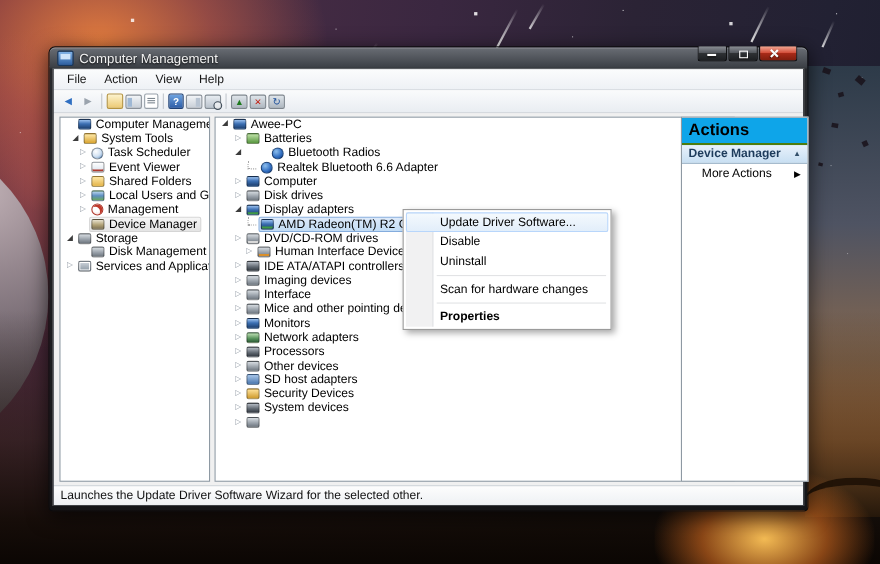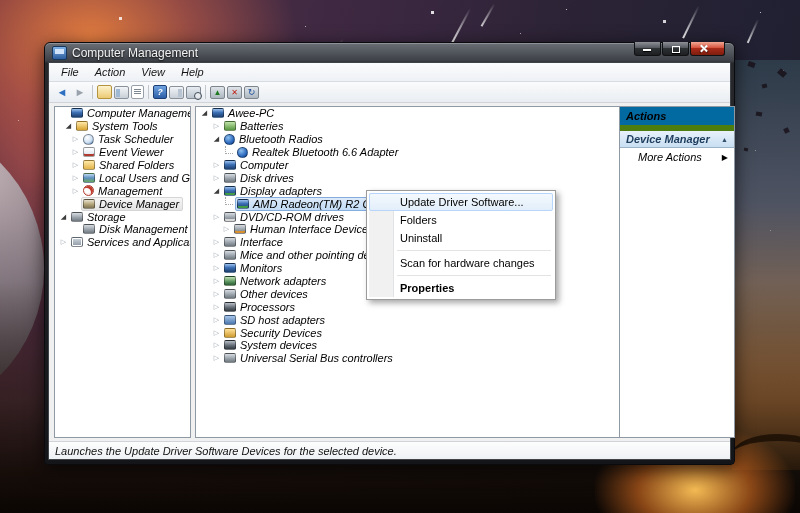--- a/index.html
+++ b/index.html
@@ -60,21 +60,21 @@
   .winbtns{position:absolute;right:6px;top:-1px;display:flex;}
   .wbtn{height:13px;width:25px;border:1px solid #101113;border-top:none;
     border-radius:0 0 3px 3px;margin-left:1px;position:relative;
     background:linear-gradient(#8d9197,#54585e 45%,#2e3134 50%,#1d1f22);}
   .wbtn.close{width:33px;background:linear-gradient(#f2a995,#d4513d 45%,#a82a18 50%,#7e1d0e);}
   .glyph-min{position:absolute;left:8px;bottom:4px;width:8px;height:2px;background:#fff;box-shadow:0 1px 1px #000;}
   .glyph-max{position:absolute;left:9px;top:4px;width:6px;height:5px;border:1px solid #fff;box-shadow:0 1px 1px #000;}
   .glyph-x1,.glyph-x2{position:absolute;left:12px;top:2px;width:1.6px;height:9px;background:#fff;box-shadow:0 1px 1px rgba(0,0,0,.6);}
   .glyph-x1{transform:rotate(45deg);} .glyph-x2{transform:rotate(-45deg);}
   .win-inner{background:#f0f0f0;border:1px solid #3f4247;height:398px;box-sizing:border-box;
-    display:flex;flex-direction:column;font-style:italic;}
+    display:flex;flex-direction:column;}
   .menubar{height:18px;background:linear-gradient(#fbfcfd,#eef1f5);border-bottom:1px solid #d8dce1;
     display:flex;align-items:center;padding-left:4px;}
   .menu-item{font-size:11px;color:#161616;padding:2px 8px;}
   .toolbar{height:20px;background:linear-gradient(#fafbfc,#e9edf2);border-bottom:1px solid #cfd4da;
     display:flex;align-items:center;padding-left:4px;}
   .tsep{width:1px;height:14px;background:#c2c7cd;margin:0 3px;}
   .tbico{width:16px;height:15px;margin:0 1px;border-radius:2px;position:relative;
     display:inline-flex;align-items:center;justify-content:center;font-size:10px;}
   .tb-back{color:#2f6fc1;font-size:11px;} .tb-forward{color:#9aa3ad;font-size:11px;}
   .tb-export{background:linear-gradient(#fdf3cd,#ecca74);border:1px solid #b59440;width:13px;height:12px;}
@@ -124,21 +124,21 @@
   .i-bluetooth,.i-bt-adapter{border-radius:50%;width:11px;height:11px;background:radial-gradient(circle at 35% 30%,#8fc0ee,#2f6cc0 60%,#123c7e);}
   .i-dvd{box-shadow:inset 0 -2px 0 #d9d9d9;}
   .i-hid{box-shadow:inset 0 -2px 0 #d98f2b;}
   .i-ide,.i-processor,.i-system{background:linear-gradient(#b7bec6,#5d656e 60%,#343a41);}
   .i-network{background:linear-gradient(#bfe0b4,#57925b 60%,#2e5d38);}
   .i-sd{background:linear-gradient(#a9c7ea,#4a76ad);}
   .i-security{background:linear-gradient(#ffe29a,#cf9b2e);}
   .i-sound{background:linear-gradient(#d7dce1,#969ea7);box-shadow:inset -2px 0 0 #3f474f;}
 
   
-  .act-header{font-size:11px;font-weight:bold;color:#000;padding:3px 6px;background:#0369a1;border-bottom:6px solid #4d7c0f;}
+  .act-header{font-size:15px;font-weight:bold;color:#000;padding:3px 6px;background:#0ea5e9;border-bottom:2px solid #4d7c0f;}
   .act-section{height:16px;display:flex;align-items:center;justify-content:space-between;
     padding:0 6px;background:linear-gradient(#e8f1fb,#c8dff2);border-bottom:1px solid #9db4c8;
     font-size:11px;font-weight:bold;color:#1e3c5c;}
   .act-chev{font-size:7px;color:#33506b;}
   .act-more{height:18px;display:flex;align-items:center;justify-content:space-between;
     padding:0 6px 0 18px;font-size:11px;color:#000;}
   .act-arrow{font-size:8px;color:#000;}
 
   
   .cmenu{position:absolute;left:366px;top:190px;width:190px;background:#fff;
@@ -307,21 +307,21 @@
               <span class="lbl">Awee-PC</span>
             </span>
           </div>
           <div class="trow" style="padding-left: 15px;">
             <span class="exp collapsed">▷</span>
             <span class="core">
               <span class="ico i-battery"></span>
               <span class="lbl">Batteries</span>
             </span>
           </div>
-          <div class="trow" style="padding-left: 15px;">
+          <div class="trow" style="padding-left: 15px; gap: 23px;">
             <span class="exp expanded">◢</span>
             <span class="core">
               <span class="ico i-bluetooth"></span>
               <span class="lbl">Bluetooth Radios</span>
             </span>
           </div>
           <div class="trow" style="padding-left: 27px;">
             <span class="exp conn"></span>
             <span class="core">
               <span class="ico i-bt-adapter"></span>
@@ -366,20 +366,34 @@
           <div class="trow" style="padding-left: 25px;">
             <span class="exp collapsed">▷</span>
             <span class="core">
               <span class="ico i-hid"></span>
               <span class="lbl">Human Interface Devices</span>
             </span>
           </div>
           <div class="trow" style="padding-left: 15px;">
             <span class="exp collapsed">▷</span>
             <span class="core">
+              <span class="ico i-ide"></span>
+              <span class="lbl">IDE ATA/ATAPI controllers</span>
+            </span>
+          </div>
+          <div class="trow" style="padding-left: 15px;">
+            <span class="exp collapsed">▷</span>
+            <span class="core">
+              <span class="ico i-imaging"></span>
+              <span class="lbl">Imaging devices</span>
+            </span>
+          </div>
+          <div class="trow" style="padding-left: 15px;">
+            <span class="exp collapsed">▷</span>
+            <span class="core">
               <span class="ico i-keyboard"></span>
               <span class="lbl">Interface</span>
             </span>
           </div>
           <div class="trow" style="padding-left: 15px;">
             <span class="exp collapsed">▷</span>
             <span class="core">
               <span class="ico i-mouse"></span>
               <span class="lbl">Mice and other pointing devices</span>
             </span>
@@ -394,34 +408,34 @@
           <div class="trow" style="padding-left: 15px;">
             <span class="exp collapsed">▷</span>
             <span class="core">
               <span class="ico i-network"></span>
               <span class="lbl">Network adapters</span>
             </span>
           </div>
           <div class="trow" style="padding-left: 15px;">
             <span class="exp collapsed">▷</span>
             <span class="core">
+              <span class="ico i-processor"></span>
+              <span class="lbl">Processors</span>
+            </span>
+          </div>
+          <div class="trow" style="padding-left: 15px;">
+            <span class="exp collapsed">▷</span>
+            <span class="core">
               <span class="ico i-other"></span>
               <span class="lbl">Other devices</span>
             </span>
           </div>
           <div class="trow" style="padding-left: 15px;">
             <span class="exp collapsed">▷</span>
             <span class="core">
-              <span class="ico i-processor"></span>
-              <span class="lbl">Processors</span>
-            </span>
-          </div>
-          <div class="trow" style="padding-left: 15px;">
-            <span class="exp collapsed">▷</span>
-            <span class="core">
               <span class="ico i-sd"></span>
               <span class="lbl">SD host adapters</span>
             </span>
           </div>
           <div class="trow" style="padding-left: 15px;">
             <span class="exp collapsed">▷</span>
             <span class="core">
               <span class="ico i-security"></span>
               <span class="lbl">Security Devices</span>
             </span>
@@ -430,44 +444,43 @@
             <span class="exp collapsed">▷</span>
             <span class="core">
               <span class="ico i-system"></span>
               <span class="lbl">System devices</span>
             </span>
           </div>
           <div class="trow" style="padding-left: 15px;">
             <span class="exp collapsed">▷</span>
             <span class="core">
               <span class="ico i-usb"></span>
-              <span class="lbl">Universal Serial Bus controllers</span>
             </span>
           </div>
         </div>
       <div class="pane pane-right">
         <div class="act-header">Actions</div>
         <div class="act-section">
           <span>Device Manager</span>
           <span class="act-chev">▲</span>
         </div>
         <div class="act-more">
           <span>More Actions</span>
           <span class="act-arrow">▶</span>
         </div>
       </div>
     </div>
     <div class="statusbar">
-      <span>Launches the Update Driver Software Devices for the selected device.</span>
+      <span>Launches the Update Driver Software Wizard for the selected other.</span>
     </div>
   </div>
 </div>
 
 <div class="cmenu" id="ctx-menu">
   <div class="gutter"></div>
 <div class="cmi hl">Update Driver Software...</div>
-    <div class="cmi">Folders</div>
+    <div class="cmi">Disable</div>
     <div class="cmi">Uninstall</div>
     <div class="csep"></div>
     <div class="cmi">Scan for hardware changes</div>
     <div class="csep"></div>
     <div class="cmi bold">Properties</div>
   </div>
 
 </body></html>

